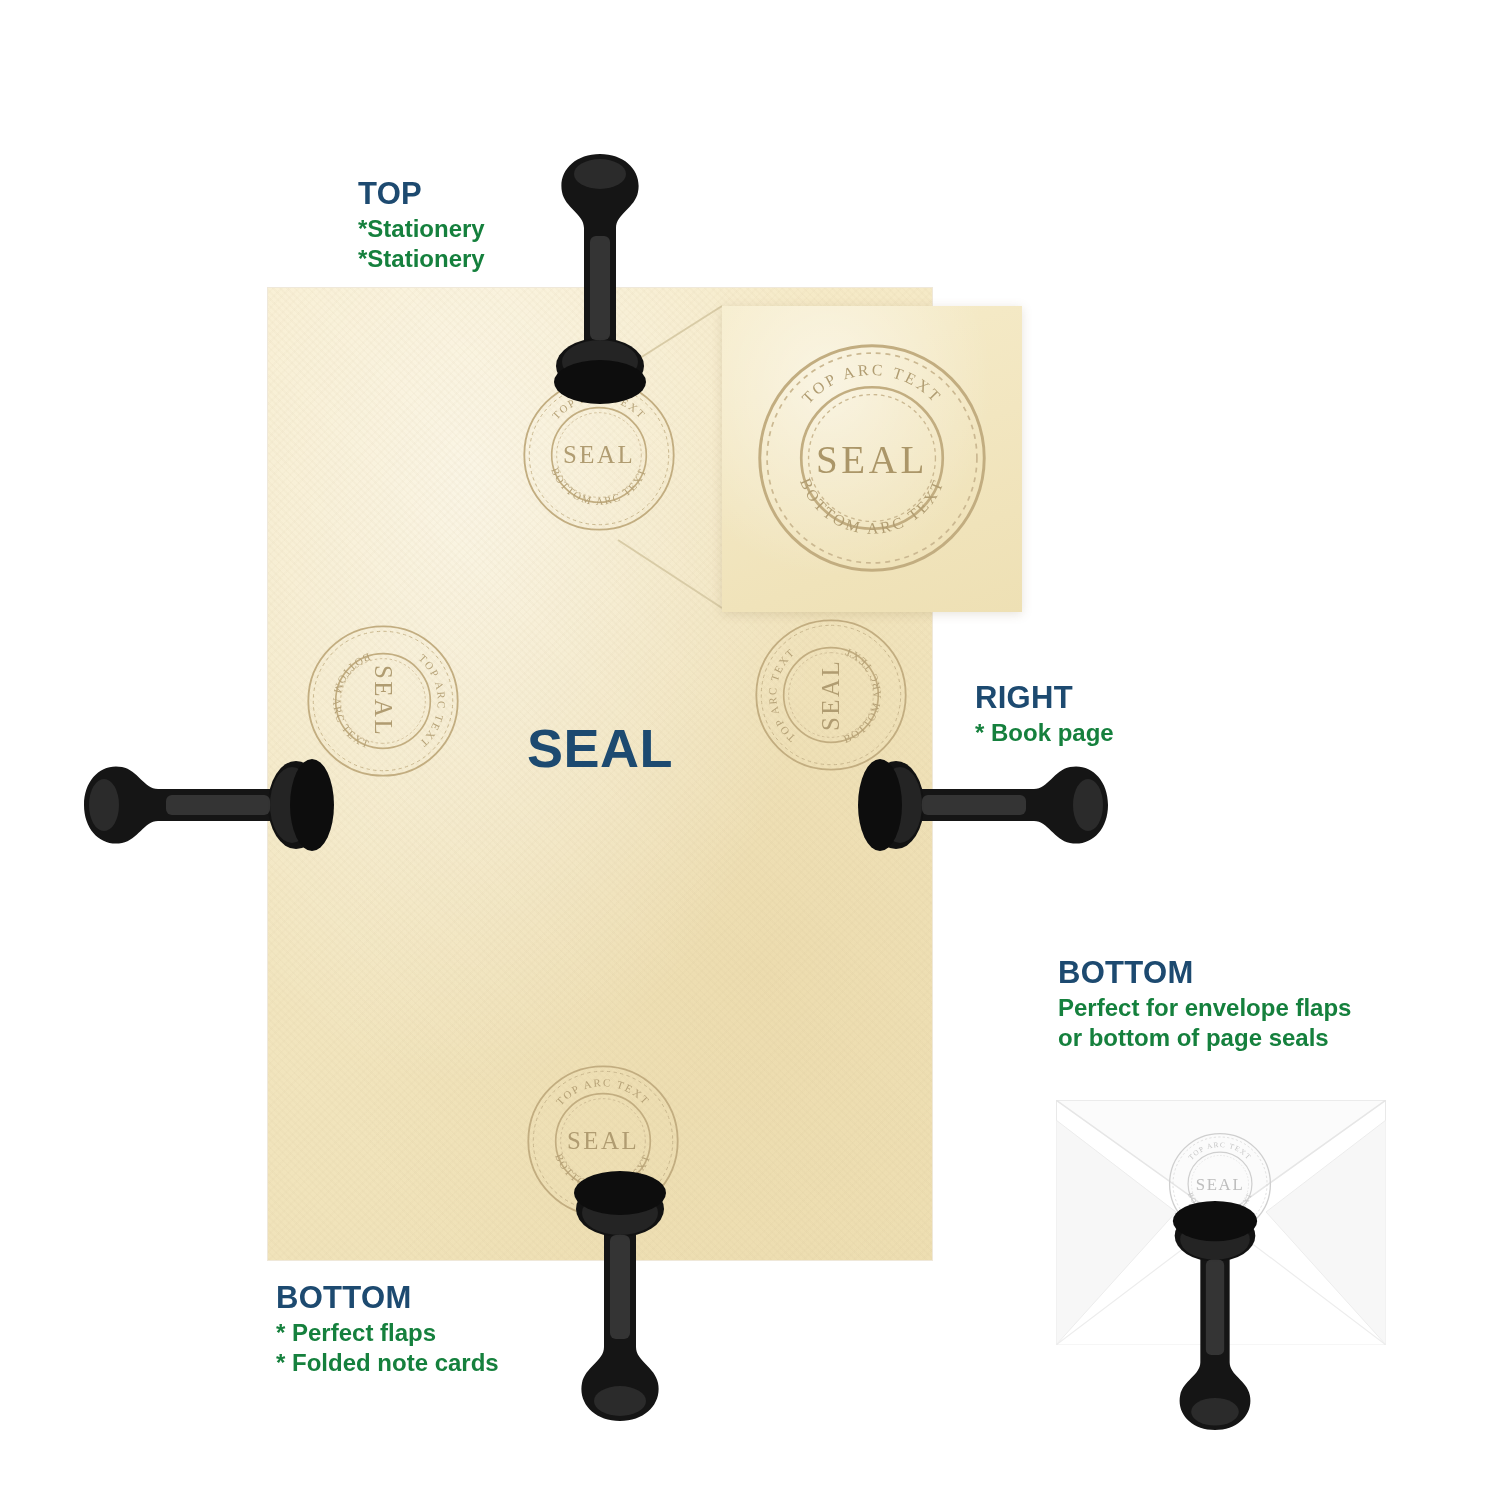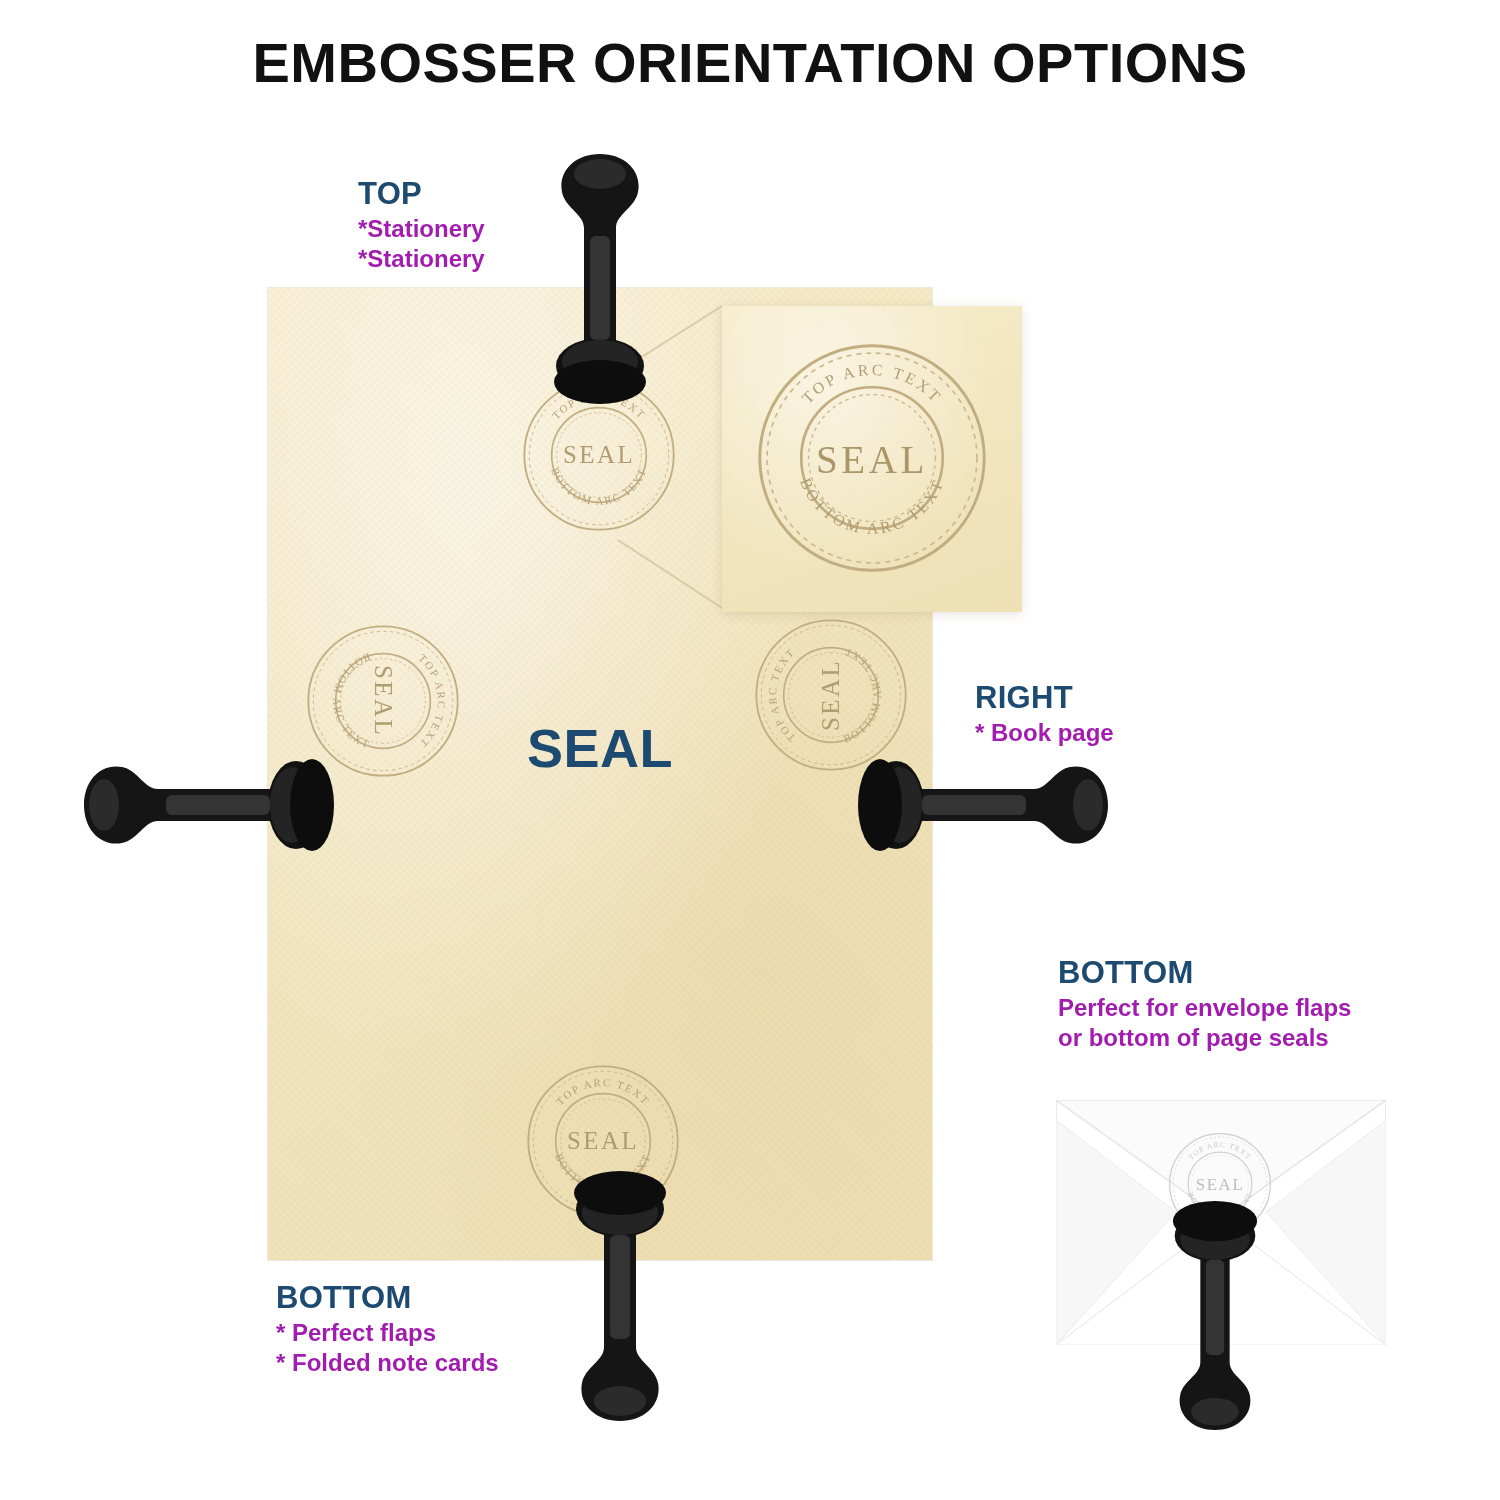--- a/index.html
+++ b/index.html
@@ -115,21 +115,21 @@
     position: absolute;
   }
   .label-head {
     color: #1d4a70;
     font-weight: bold;
     font-size: 31px;
     letter-spacing: 0.3px;
     margin-bottom: 2px;
   }
   .label-line {
-    color: #a21caf;
+    color: #15803d;
     font-weight: bold;
     font-size: 24px;
     line-height: 1.25;
   }
 
   .lbl-top    { left: 358px; top: 176px; }
   .lbl-left   { left: 55px;  top: 692px; }
   .lbl-right  { left: 975px; top: 680px; }
   .lbl-bottom { left: 276px; top: 1280px; }
   .lbl-env    { left: 1058px; top: 955px; }
@@ -142,21 +142,20 @@
   .emb-left   { left: 80px;   top: 745px;  }
   .emb-right  { left: 840px;  top: 745px;  }
   .emb-bottom { left: 560px;  top: 1155px; }
   .emb-env    { left: 1160px; top: 1185px; }
 </style>
 </head>
 <body>
 
 <div id="stage">
 
-  <div class="title">EMBOSSER ORIENTATION OPTIONS</div>
 
   <div class="paper"></div>
 
   <div class="seal" style="left:516px; top:372px; width:166px; height:166px;">
     <svg width="166" height="166" viewBox="0 0 200 200" aria-hidden="true">
       <defs>
         <path id="arcTopA" d="M 34,100 A 66,66 0 0 1 166,100"></path>
         <path id="arcBotA" d="M 40,100 A 60,60 0 0 0 160,100"></path>
       </defs>
       <circle cx="100" cy="100" r="90" fill="none" stroke="#bda familiar" style="stroke:#c2ad80" stroke-width="2.2"></circle>

